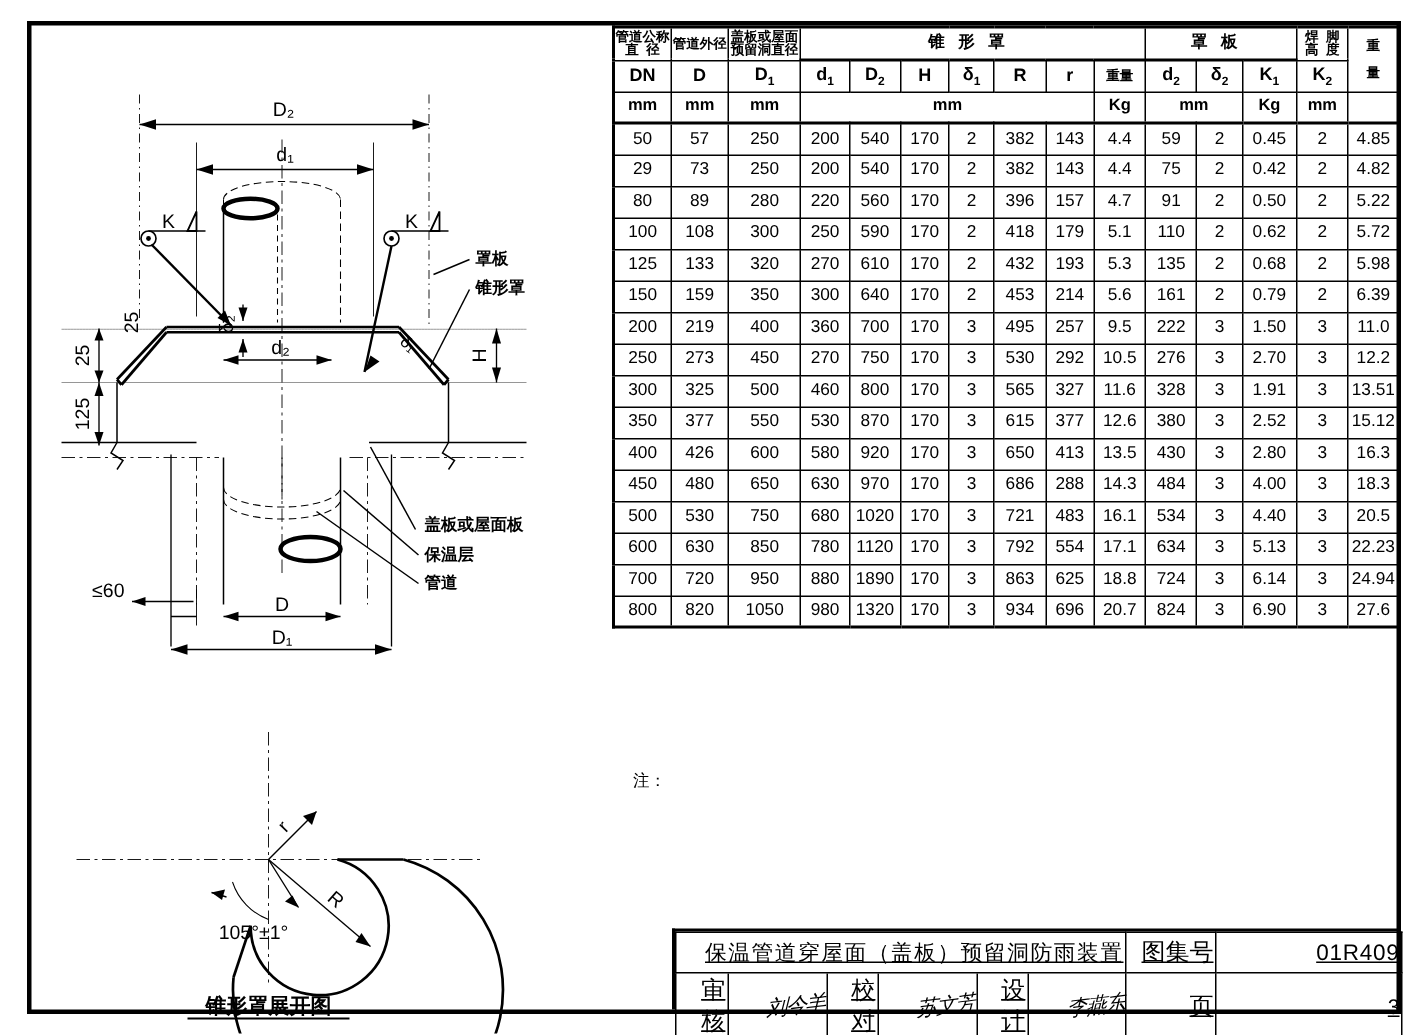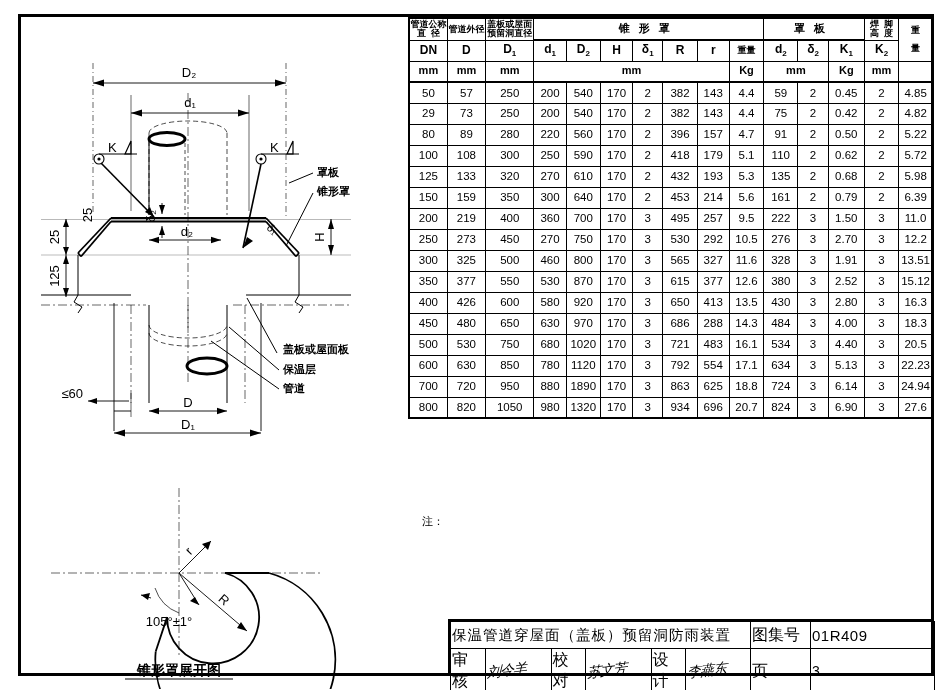--- a/index.html
+++ b/index.html
@@ -108,24 +108,25 @@
     border-top: 2.5px solid #000;
     border-left: 2.5px solid #000;
   }
   #title-block table {
     border-collapse: collapse;
     width: 100%;
     table-layout: fixed;
   }
   #title-block td {
     border: 1.2px solid #000;
-    text-align: left;
+    text-align: right;
     vertical-align: middle;
     height: 27px;
     font-size: 13px;
+    text-decoration: underline;
   }
   #title-block td.main-title {
     font-size: 14.5px;
     letter-spacing: 1px;
   }
   #title-block td.small-lbl {
     font-size: 16px;
   }
   #title-block td.sig {
     position: relative;

